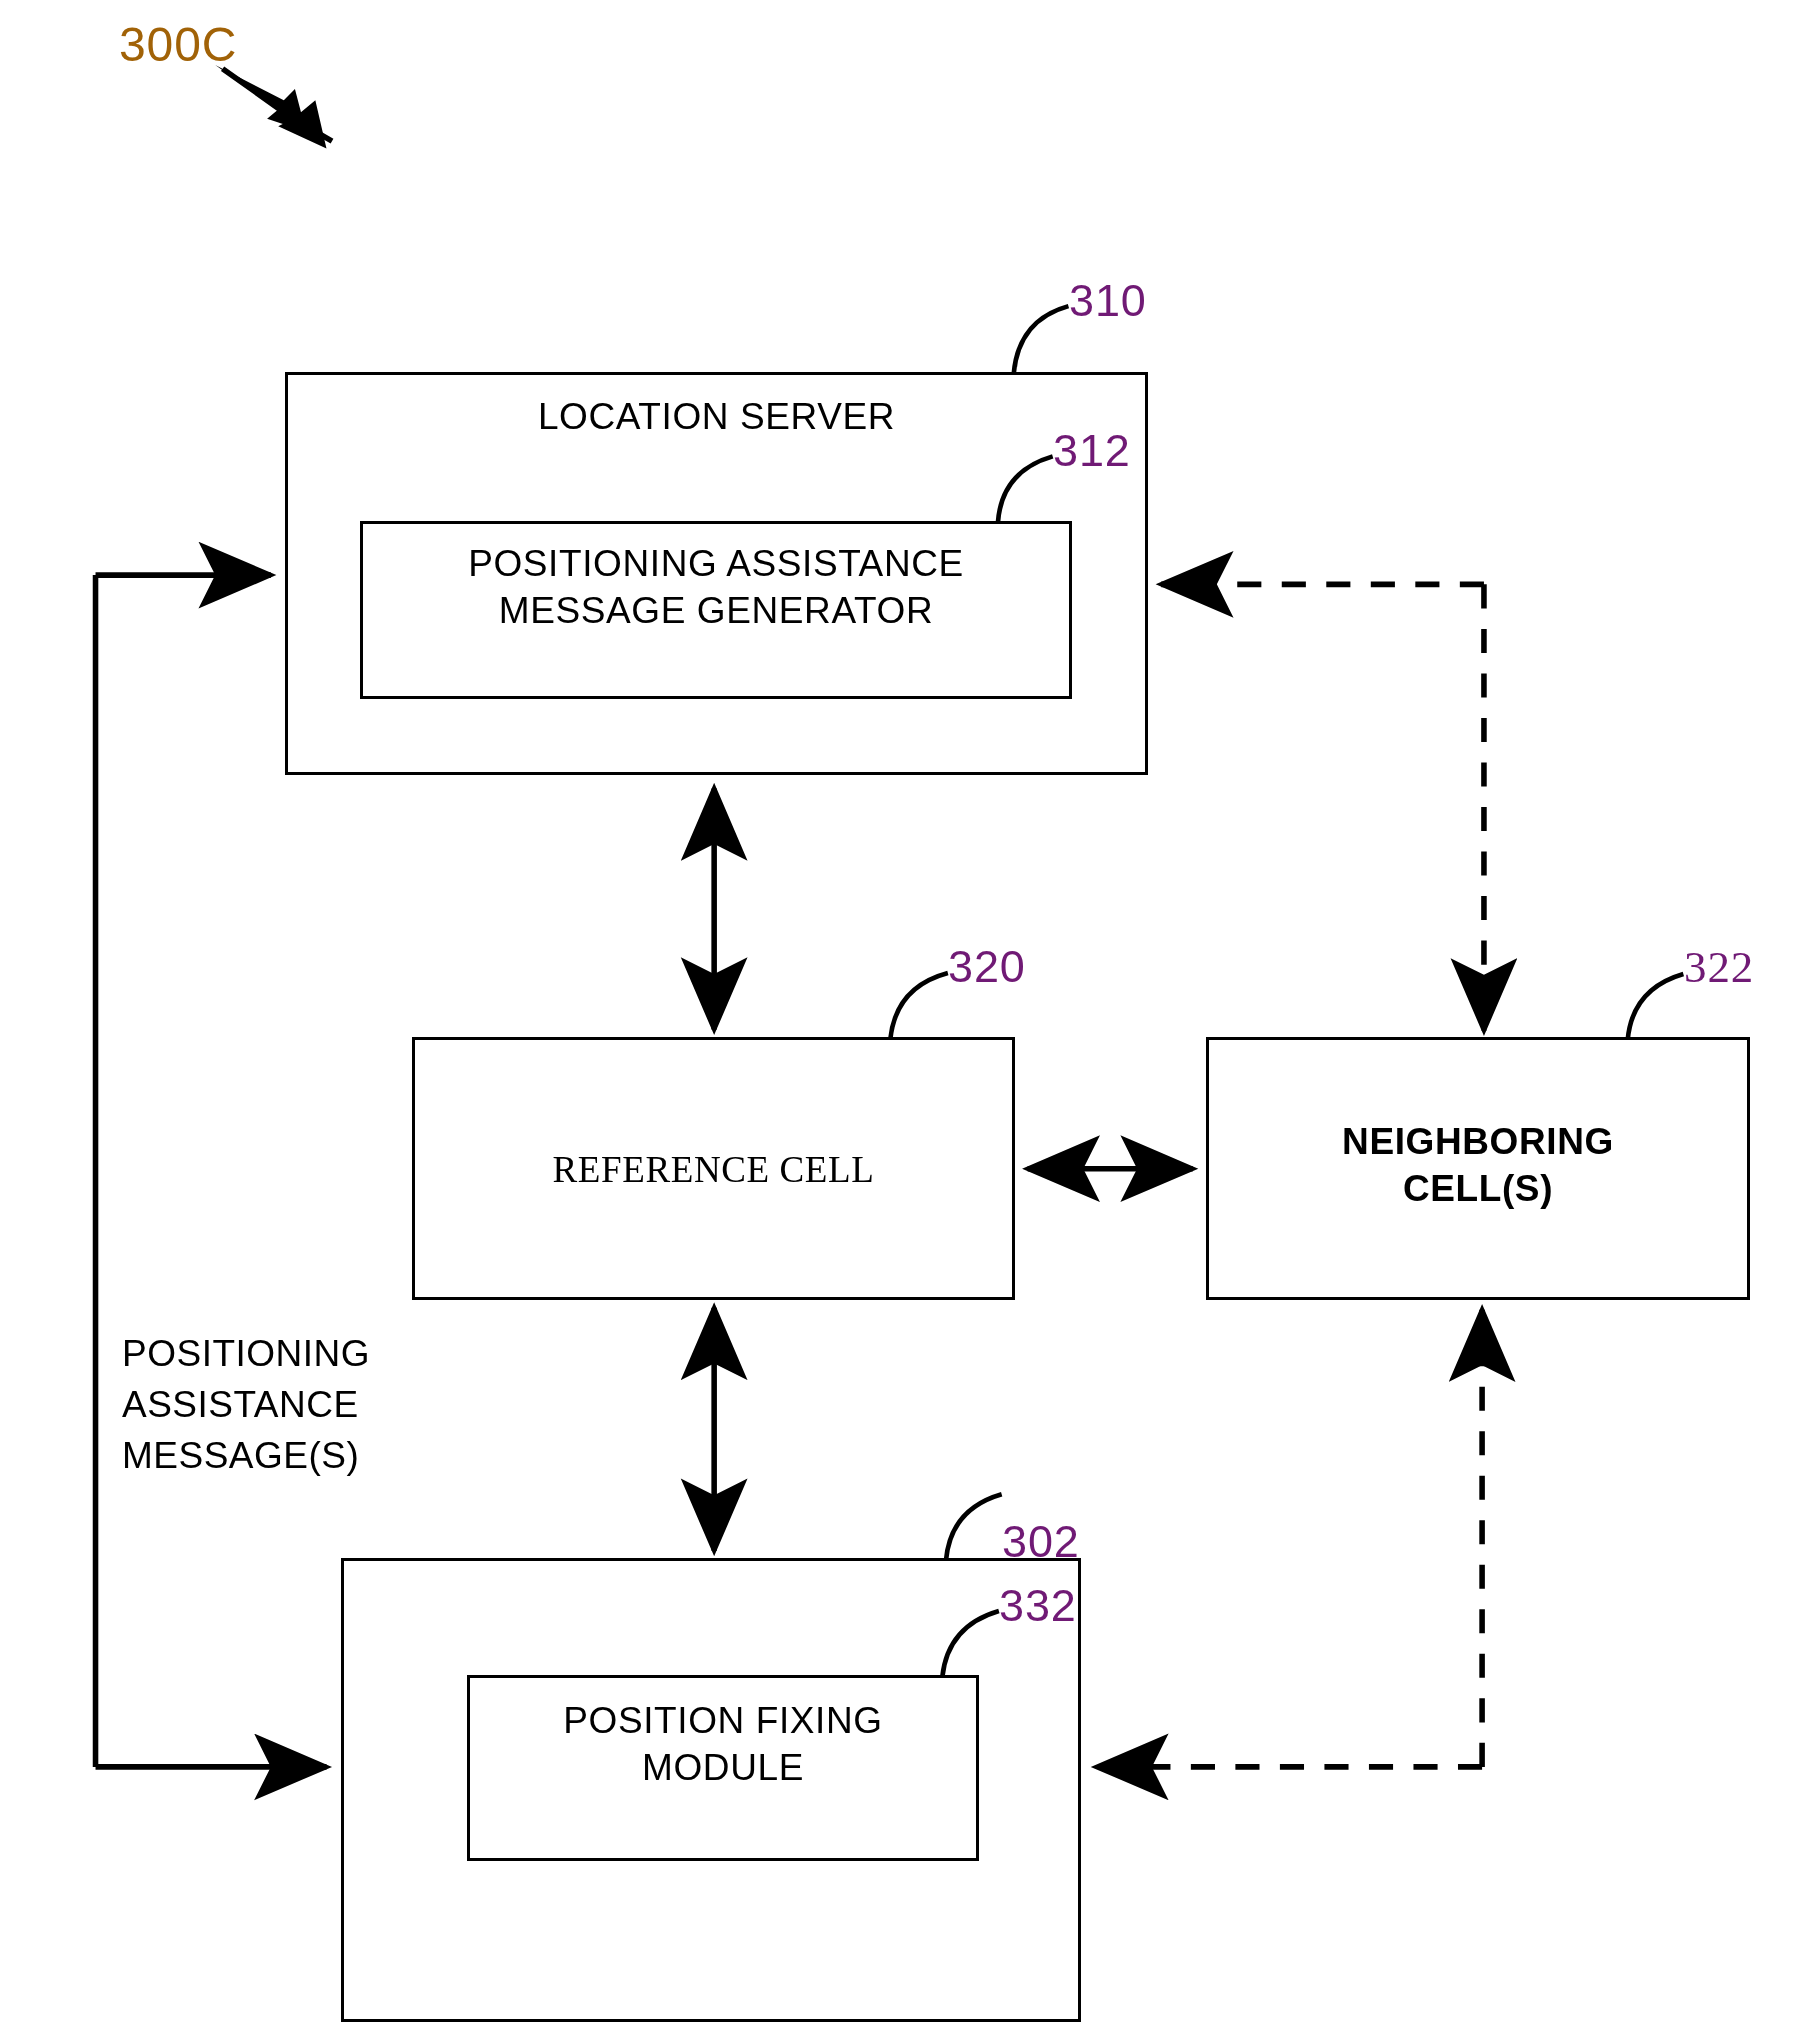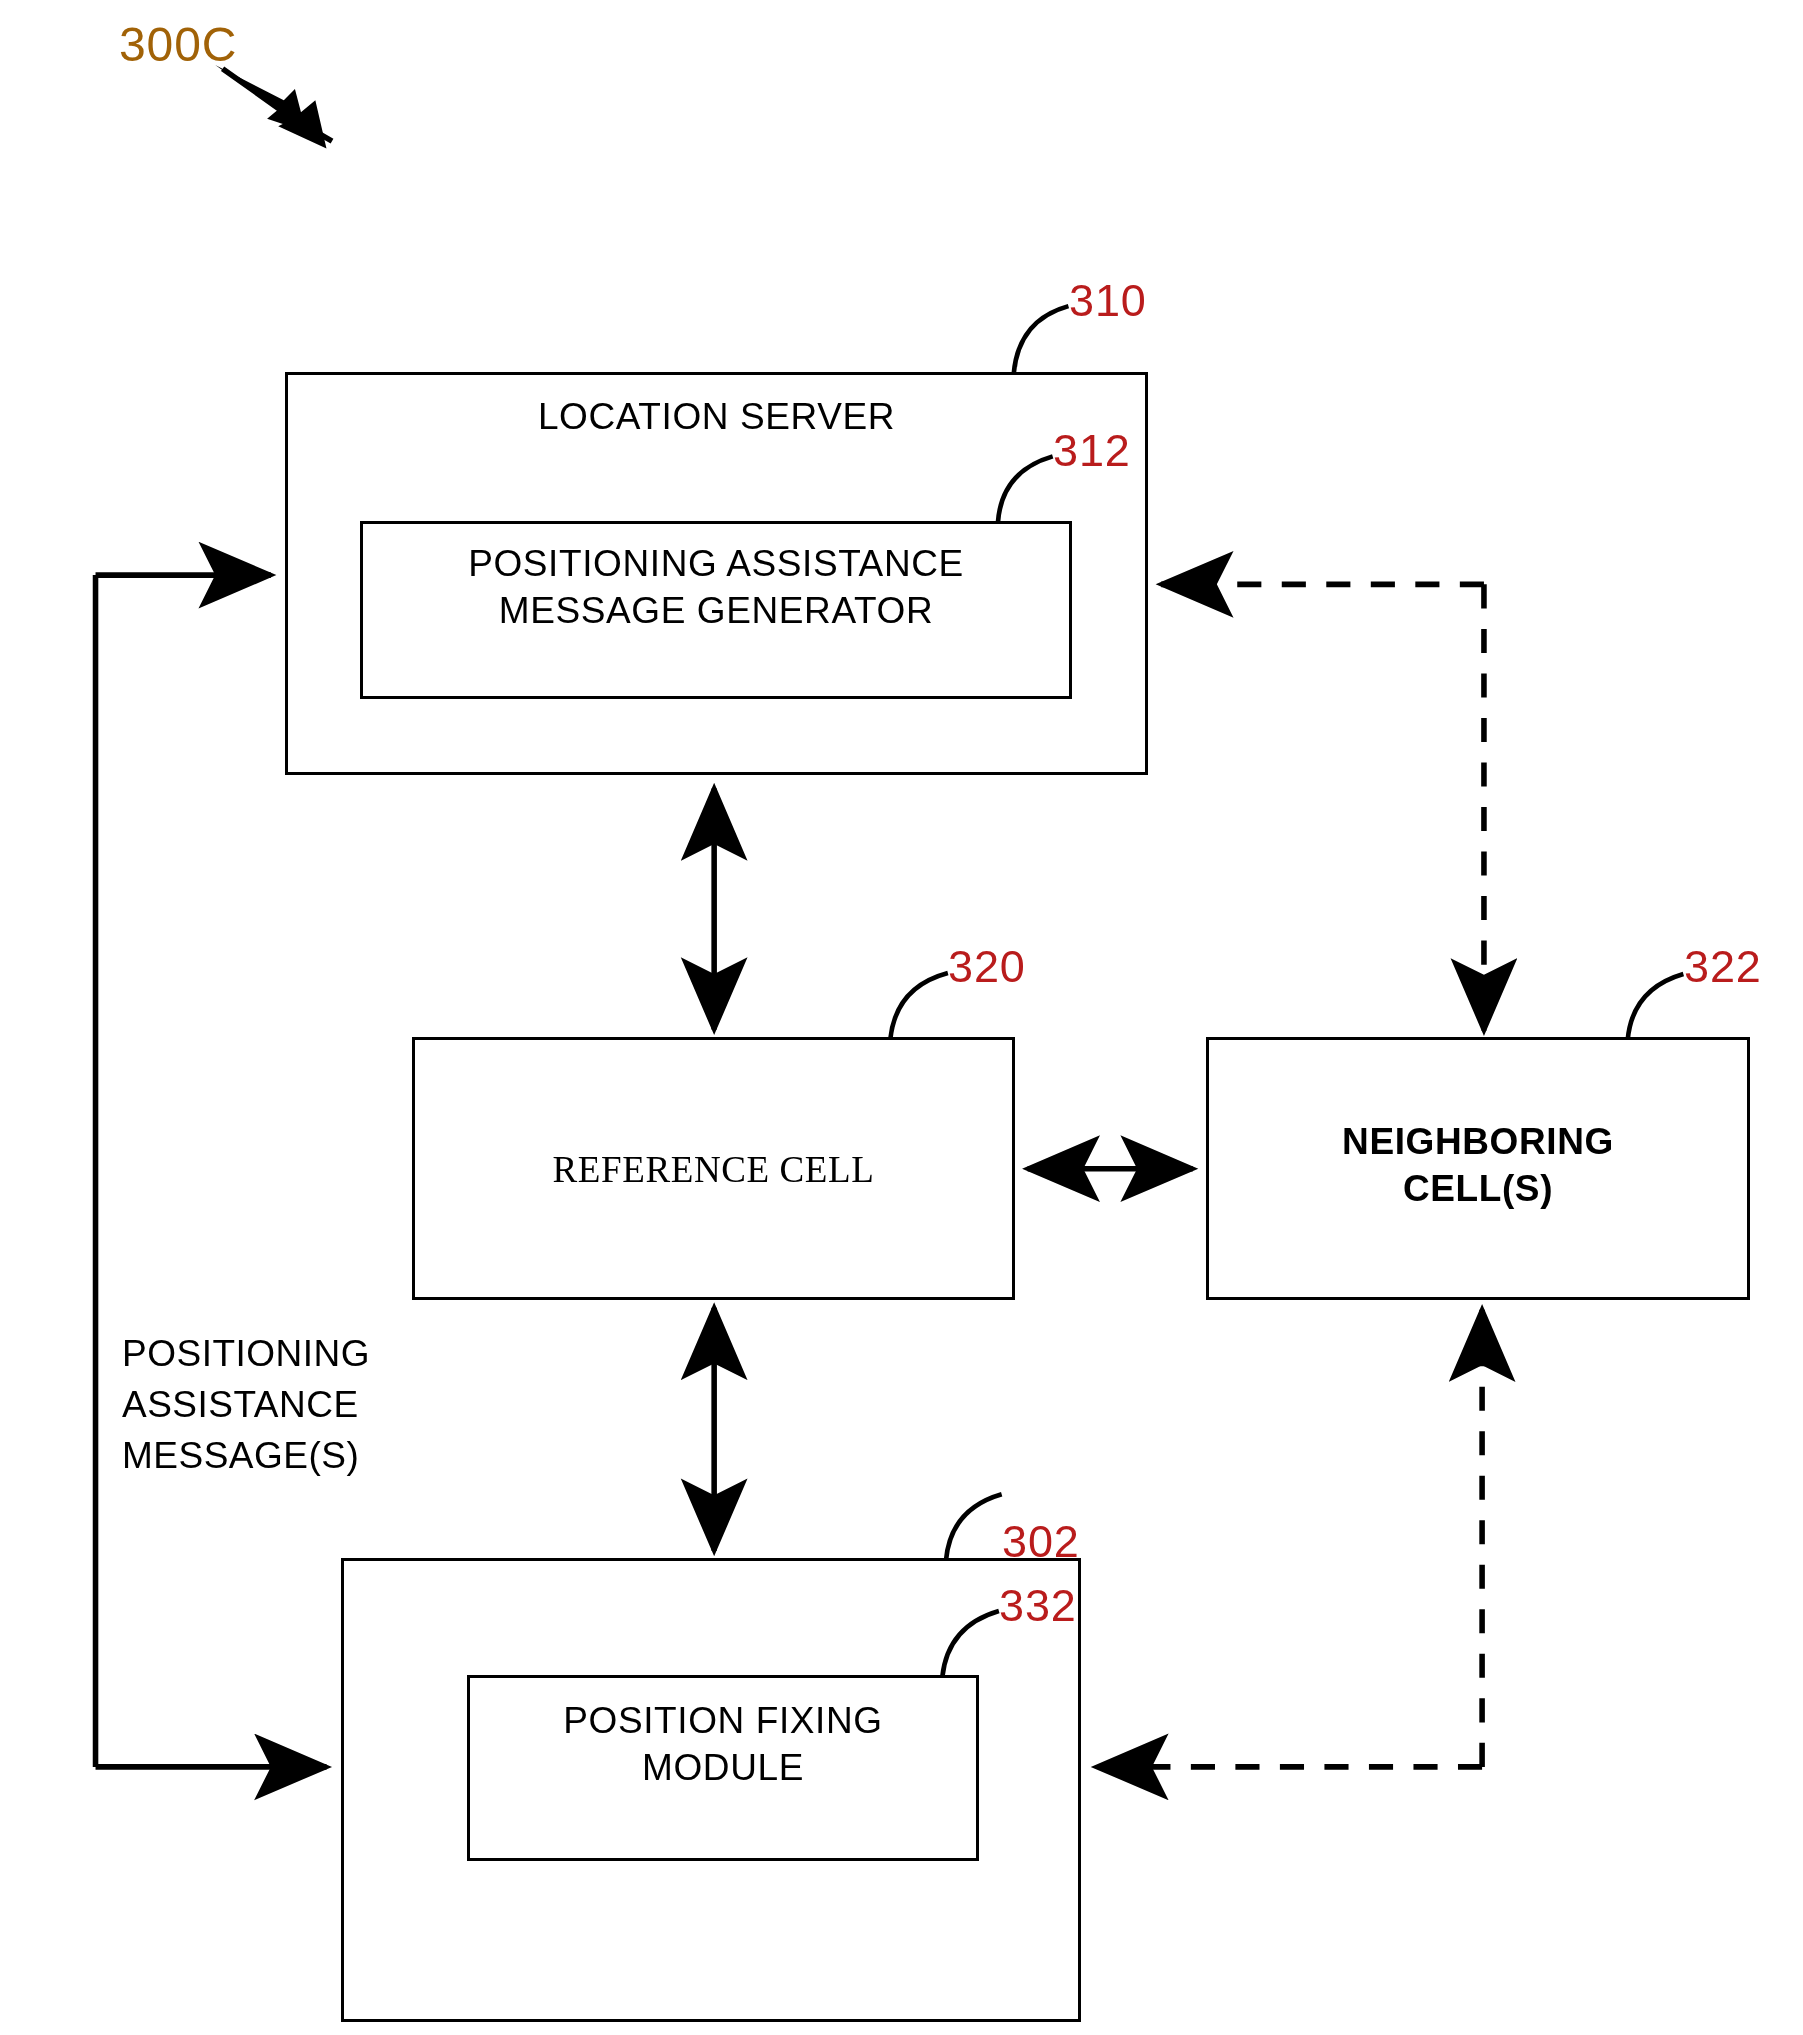--- a/index.html
+++ b/index.html
@@ -36,21 +36,21 @@
     font-size: 37px;
     letter-spacing: 0.6px;
     line-height: 1.28;
     white-space: pre-line;
     color: #000000;
   }
   .refnum {
     position: absolute;
     font-size: 45px;
     letter-spacing: 0.9px;
-    color: #b91c1c;
+    color: #701a75;
     white-space: nowrap;
   }
   .figlabel {
     position: absolute;
     font-size: 48px;
     letter-spacing: 0.9px;
     color: #a16207;
     white-space: nowrap;
   }
   .sidecaption {
@@ -153,21 +153,21 @@
 MESSAGE GENERATOR</div>
   <div class="refnum" style="left:1053px; top:425px;">312</div>
 
   <div class="box" style="left:412px; top:1037px; width:603px; height:263px;"></div>
   <div class="boxlabel" style="left:412px; top:1146px; width:603px;font-family:Liberation Serif, serif;">REFERENCE CELL</div>
   <div class="refnum" style="left:948px; top:941px;">320</div>
 
   <div class="box" style="left:1206px; top:1037px; width:544px; height:263px;"></div>
   <div class="boxlabel" style="left:1206px; top:1118px; width:544px;font-weight:bold;">NEIGHBORING
 CELL(S)</div>
-  <div class="refnum" style="left:1684px; top:941px;">322</div>
+  <div class="refnum" style="left:1684px; top:941px;font-family:Liberation Serif, serif;">322</div>
 
   <div class="box" style="left:341px; top:1558px; width:740px; height:464px;"></div>
   <div class="refnum" style="left:1002px; top:1516px;">302</div>
 
   <div class="box" style="left:467px; top:1675px; width:512px; height:186px;"></div>
   <div class="boxlabel" style="left:467px; top:1697px; width:512px;">POSITION FIXING
 MODULE</div>
   <div class="refnum" style="left:999px; top:1580px;">332</div>
 
   <div class="sidecaption" style="left:122px; top:1328px; width:390px;">POSITIONING

